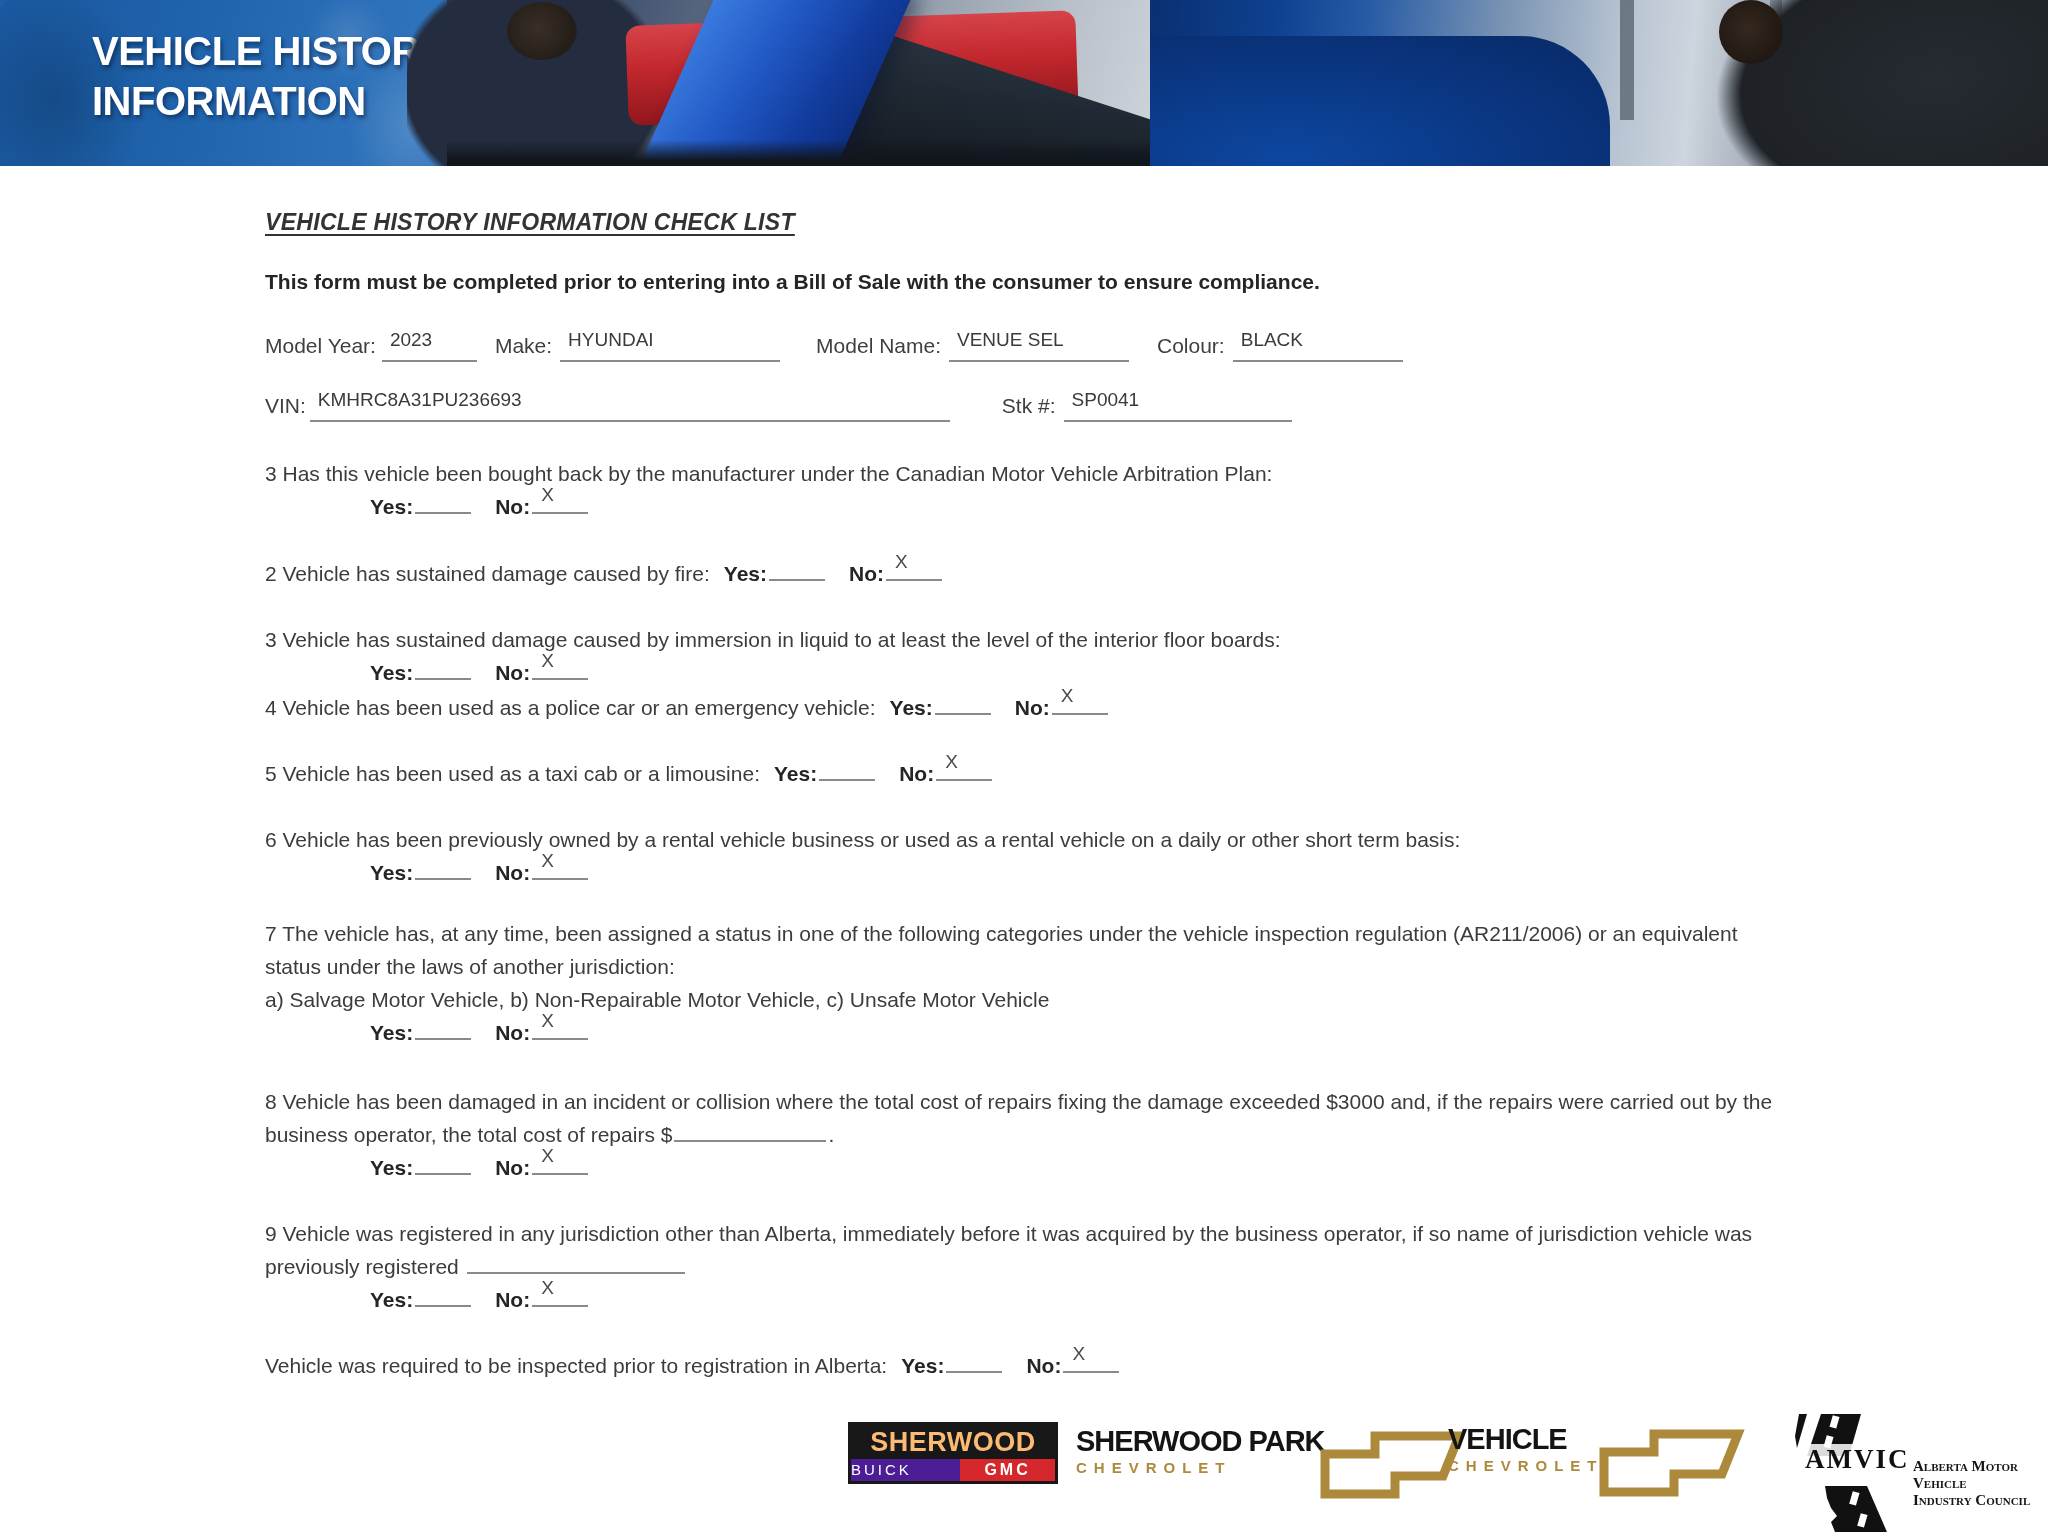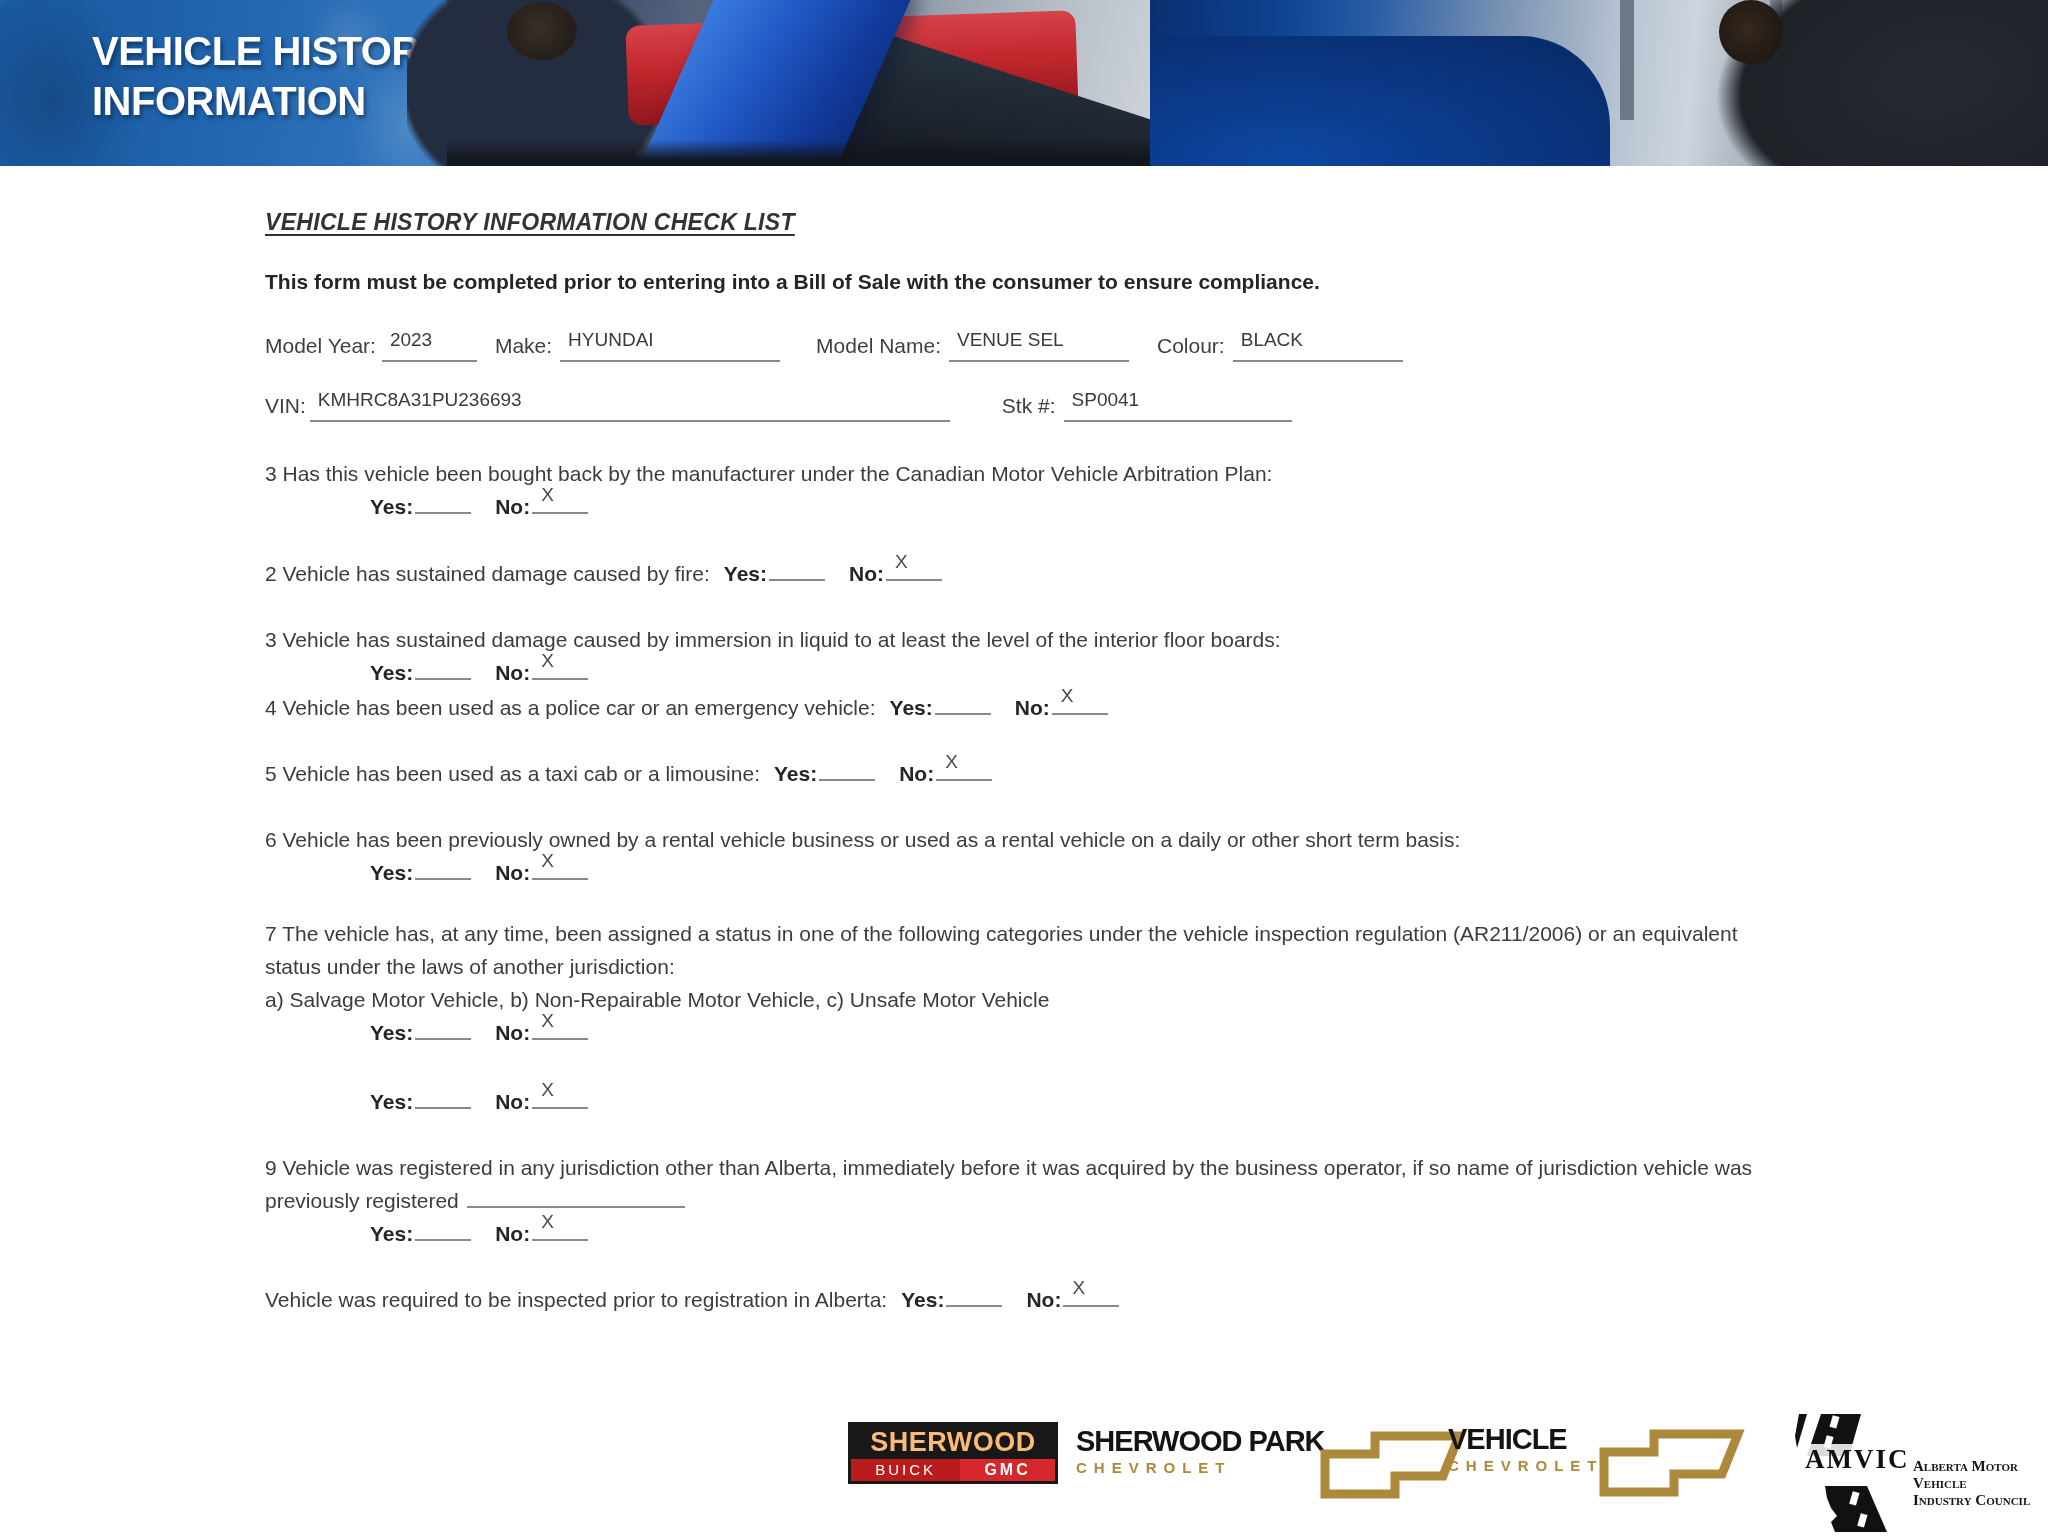--- a/index.html
+++ b/index.html
@@ -83,22 +83,22 @@
   .blank.jurisdiction { width:218px; margin:0 0 0 8px; }
 
   
   .logos { position:absolute; left:0; top:1412px; width:2048px; height:124px; }
   .logo { position:absolute; }
 
   .sherwood { left:848px; top:10px; width:210px; height:62px; background:#181818; padding:3px; }
   .sh-top { height:34px; background:#181818; color:#fdba74; font-weight:bold; font-size:27px;
     letter-spacing:.5px; text-align:center; line-height:34px; font-stretch:condensed; }
   .sh-bottom { display:flex; height:22px; margin-top:0; }
-  .sh-buick { flex:1.15; background:#b91c1c; color:#fff; font-size:15px; letter-spacing:3px;
-    text-align:center; line-height:22px; }
+  .sh-buick { flex:1.15; background:#4c1d95; color:#fff; font-size:15px; letter-spacing:3px;
+    text-align:left; line-height:22px; }
   .sh-gmc { flex:1; background:#d6272c; color:#fff; font-weight:bold; font-size:16px;
     letter-spacing:3px; text-align:center; line-height:22px; }
 
   .chevdealer { display:flex; align-items:flex-start; }
   .spark { left:1076px; top:14px; }
   .lakewood { left:1448px; top:12px; }
   .cd-name { color:#141414; font-weight:bold; font-size:29px; line-height:30px; letter-spacing:-1px;
     font-stretch:extra-condensed; white-space:nowrap; }
   .cd-sub { color:#ad8a3b; font-size:15px; font-weight:bold; letter-spacing:7px; margin-top:3px; white-space:nowrap; }
   .bowtie { margin-left:-6px; margin-top:2px; }
@@ -188,20 +188,21 @@
 
     <div class="q" style="margin-top:29px">
       <p class="qt"><span>7 The vehicle has, at any time, been assigned a status in one of the following categories under the vehicle inspection regulation (AR211/2006) or an equivalent status under the laws of another jurisdiction:</span></p>
       <p class="qt"><span>a) Salvage Motor Vehicle, b) Non-Repairable Motor Vehicle, c) Unsafe Motor Vehicle</span></p>
       <div class="yn indent">
         <b class="ynl">Yes:</b><span class="blank"></span><b class="ynl">No:</b><span class="blank last"><span class="xmark">X</span></span>
       </div>
     </div>
 
     <div class="q" style="margin-top:37px">
+      <p class="qt"><span>8 Vehicle has been damaged in an incident or collision where the total cost of repairs fixing the damage exceeded $3000 and, if the repairs were carried out by the business operator, the total cost of repairs $</span><span class="blank money"></span><span>.</span></p>
       <div class="yn indent">
         <b class="ynl">Yes:</b><span class="blank"></span><b class="ynl">No:</b><span class="blank last"><span class="xmark">X</span></span>
       </div>
     </div>
 
     <div class="q" style="margin-top:34px">
       <p class="qt"><span>9 Vehicle was registered in any jurisdiction other than Alberta, immediately before it was acquired by the business operator, if so name of jurisdiction vehicle was previously registered</span><span class="blank jurisdiction"></span></p>
       <div class="yn indent">
         <b class="ynl">Yes:</b><span class="blank"></span><b class="ynl">No:</b><span class="blank last"><span class="xmark">X</span></span>
       </div>

